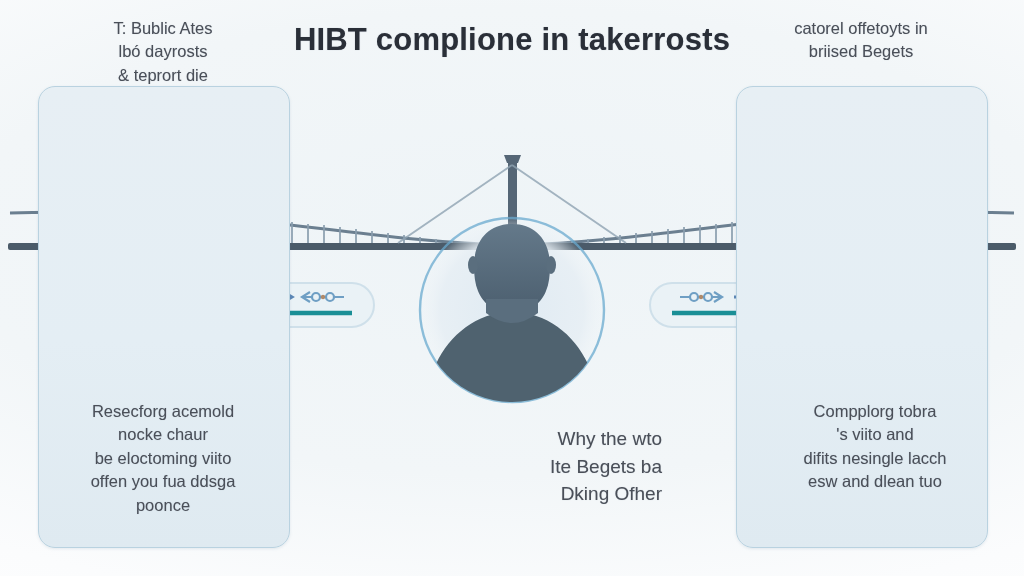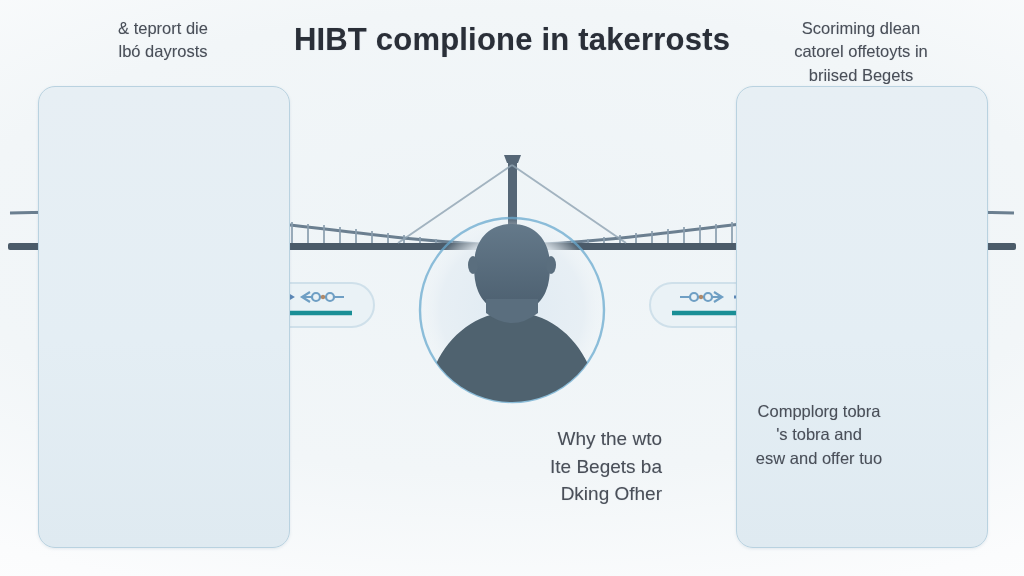--- a/index.html
+++ b/index.html
@@ -282,35 +282,43 @@
       </g>
     </g>
   </svg>
 
   <div class="title">HIBT complione in takerrosts</div>
 
   <div class="panel left"></div>
   <div class="panel right"></div>
 
   <div class="panel-text top" style="left:48px;width:230px;">
+    <span class="ln">T: Bublic Ates</span>
+    <span class="ln">lbó dayrosts</span>
     <span class="ln">&amp; teprort die</span>
-    <span class="ln">lbó dayrosts</span>
-  </div>
-
+  </div>
+
+  <div class="panel-text" style="left:46px;width:234px;top:400px;">
+    <span class="ln">Resecforg acemold</span>
+    <span class="ln">nocke chaur</span>
+    <span class="ln">be eloctoming viito</span>
+    <span class="ln">offen you fua ddsgа</span>
+    <span class="ln">poonce</span>
+  </div>
 
   <div class="panel-text top" style="left:746px;width:230px;">
-    <span class="ln">Scoriming dlean</span>
     <span class="ln">catorel offetoyts in</span>
     <span class="ln">briised Begets</span>
   </div>
 
-  <div class="panel-text" style="left:700px;width:238px;top:400px;text-align:center;">
+  <div class="panel-text" style="left:756px;width:238px;top:400px;text-align:center;">
     <span class="ln">Compplorg tobra</span>
-    <span class="ln">'s tobra and</span>
-    <span class="ln">esw and offer tuo</span>
+    <span class="ln">'s viito and</span>
+    <span class="ln">difits nesingle lacch</span>
+    <span class="ln">esw and dlean tuo</span>
   </div>
 
   <div class="center-caption">
     <span class="ln">Why the  wto</span>
     <span class="ln">Ite Begets bа</span>
     <span class="ln">Dking Ofher</span>
   </div>
 
 </div>
 

